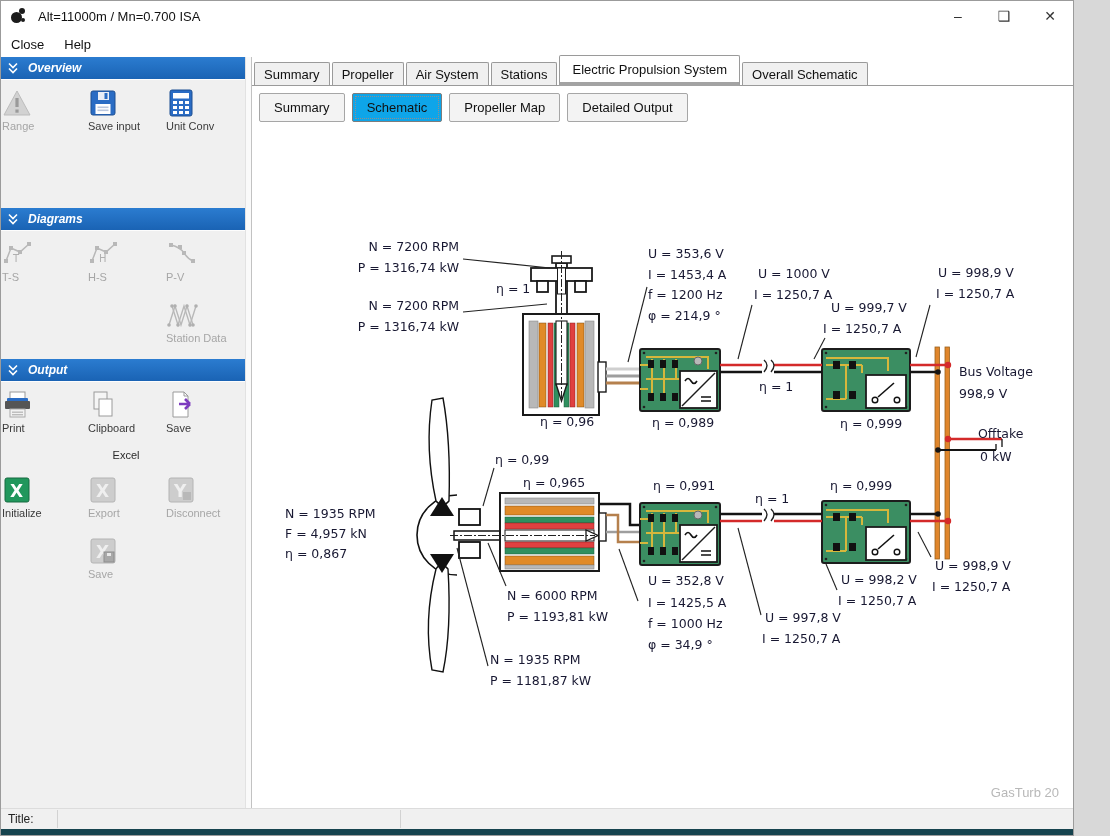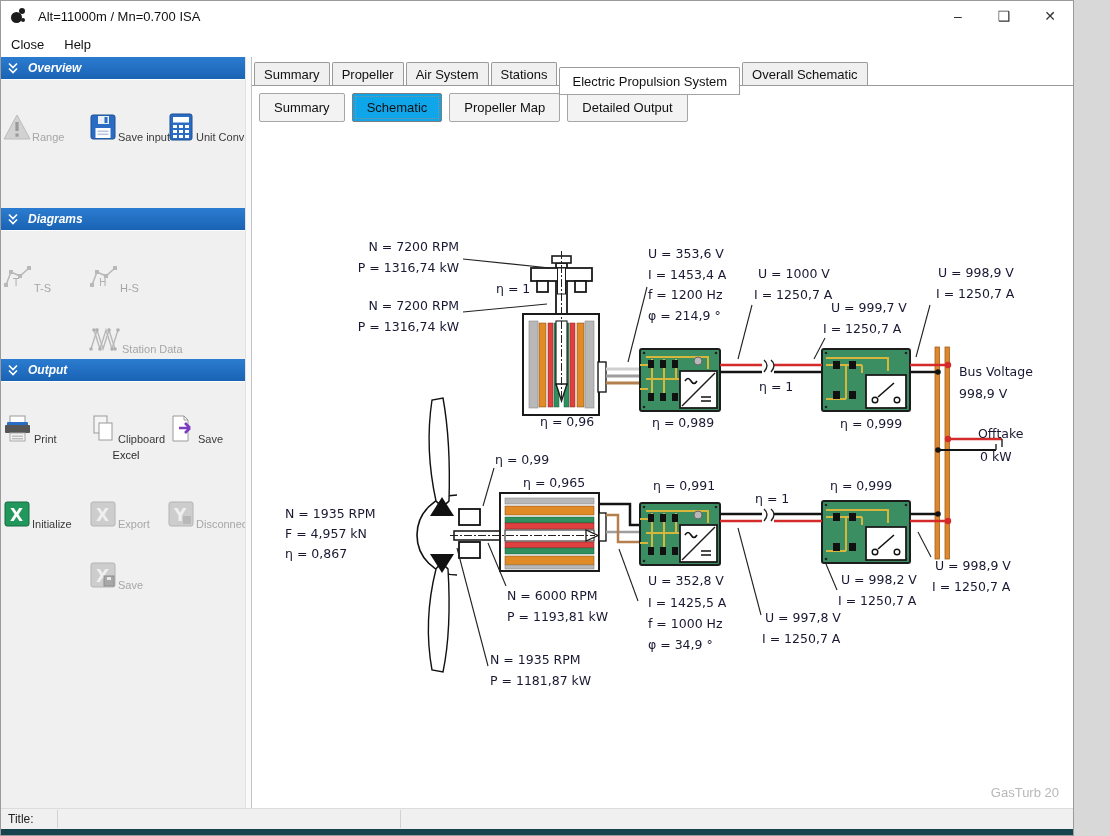--- a/index.html
+++ b/index.html
@@ -18,32 +18,32 @@
   .menubar{position:absolute;top:30px;left:0;right:0;height:26px;background:#fff;display:flex;align-items:center;font-size:13px;color:#111;}
   .menu-item{padding:4px 10px;margin-left:0px;}
   
   .bodyarea{position:absolute;top:56px;left:0;right:0;bottom:26px;display:flex;}
   .sidebar{width:250px;background:#f0f0f0;border-right:1px solid #c2c2c2;position:relative;border-bottom:1px solid #bdbdbd;}
   .side-scroll{position:absolute;right:0;top:0;bottom:0;width:5px;background:#fafafa;border-left:1px solid #e2e2e2;}
   .sec-header{height:22px;background:linear-gradient(#2b7cd0,#1a63b4);color:#fff;font-size:12px;font-weight:bold;
               display:flex;align-items:center;padding-left:6px;border-bottom:1px solid #fdfdfd;font-style:italic;}
   .sec-header .chev{margin-right:9px;display:flex;}
   .icon-grid{display:grid;grid-template-columns:86px 78px 80px;padding:2px 0 4px 1px;}
-  .icon-cell{height:56px;display:flex;align-items:flex-end;justify-content:flex-start;padding-top:5px;}
+  .icon-cell{height:56px;display:flex;flex-direction:column;align-items:flex-start;justify-content:flex-start;padding-top:5px;}
   .icon-box{height:32px;display:flex;align-items:center;justify-content:center;}
   .icon-label{font-size:11px;color:#3a3a3a;margin-top:1px;white-space:nowrap;}
   .disabled .icon-label{color:#a6a6a6;}
   .caption-row{display:grid;grid-template-columns:86px 78px 80px;height:18px;}
   .caption-row .cap{grid-column:2;text-align:center;font-size:11px;color:#2a2a2a;}
   
   .main{flex:1;position:relative;background:#fff;}
   .tabbar{position:absolute;top:0;left:0;right:0;height:28px;display:flex;align-items:flex-end;border-bottom:1px solid #9a9a9a;padding-left:2px;background:#fff;}
   .tab{font-size:13px;color:#111;background:#f0f0f0;border:1px solid #9a9a9a;border-bottom:none;border-radius:2px 2px 0 0;
        padding:4px 9px 3px 9px;margin-right:2px;}
-  .tab.active{background:#fff;position:relative;top:10px;padding:6px 12px 5px 12px;border-bottom:1px solid #a3a3a3;z-index:2;}
+  .tab.active{background:#fff;position:relative;top:1px;padding:6px 12px 5px 12px;border-bottom:4px solid #a3a3a3;z-index:2;}
   .subtoolbar{position:absolute;top:34px;left:0;height:32px;display:flex;align-items:center;gap:7px;padding-left:7px;background:#fff;}
   .sbtn{font-size:13px;color:#111;background:#f3f3f3;border:1px solid #a6a6a6;border-radius:2px;padding:6px 14px;}
   .sbtn.pressed{background:#0ea5e9;border-color:#7d7d7d;outline:1px dotted #8f8f8f;outline-offset:-4px;}
   .content-border{position:absolute;left:843px;top:66px;bottom:24px;width:1px;background:#cacaca;}
   .schematic{position:absolute;left:0;top:66px;}
   .hint{position:absolute;left:95px;top:729px;font-size:13px;color:#b8b8b8;}
   .brand{position:absolute;right:14px;top:728px;font-size:13px;color:#b8b8b8;}
   
   .statusbar{position:absolute;left:0;right:0;bottom:6px;height:20px;background:#f0f0f0;border-top:1px solid #dcdcdc;display:flex;font-size:12px;color:#222;align-items:center;}
   .sb-label{width:56px;padding-left:7px;box-sizing:border-box;}
@@ -167,20 +167,34 @@
                 <g fill="#b8b8b8">
                   <rect x="2" y="20" width="4" height="4"></rect>
                   <rect x="7" y="7" width="4" height="4"></rect>
                   <rect x="16" y="11" width="4" height="4"></rect>
                   <rect x="25" y="3" width="4" height="4"></rect>
                 </g>
                 <text x="11" y="23" style="font-size:10px;fill:#b0b0b0">H</text>
               </svg>
           </div>
           <div class="icon-label">H-S</div>
+        </div>
+        <div class="icon-cell disabled">
+          <div class="icon-box">
+            <svg width="32" height="30">
+                <path d="M5,6 Q14,8 18,14 T27,22" fill="none" stroke="#b8b8b8" stroke-width="1.5"></path>
+                <g fill="#b8b8b8">
+                  <rect x="3" y="4" width="4" height="4"></rect>
+                  <rect x="12" y="6" width="4" height="4"></rect>
+                  <rect x="16" y="12" width="4" height="4"></rect>
+                  <rect x="25" y="20" width="4" height="4"></rect>
+                </g>
+              </svg>
+          </div>
+          <div class="icon-label">P-V</div>
         </div>
         <div class="icon-cell"></div>
         <div class="icon-cell"></div>
         <div class="icon-cell disabled">
           <div class="icon-box">
             <svg width="34" height="30">
                 <polyline points="3,25 9,6 15,25 21,6 27,25" fill="none" stroke="#b8b8b8" stroke-width="1.4"></polyline>
                 <polyline points="6,6 12,25 18,6 24,25 30,6" fill="none" stroke="#b8b8b8" stroke-width="1.4"></polyline>
                 <g fill="#b0b0b0">
                   <circle cx="3" cy="25" r="1.8"></circle>

